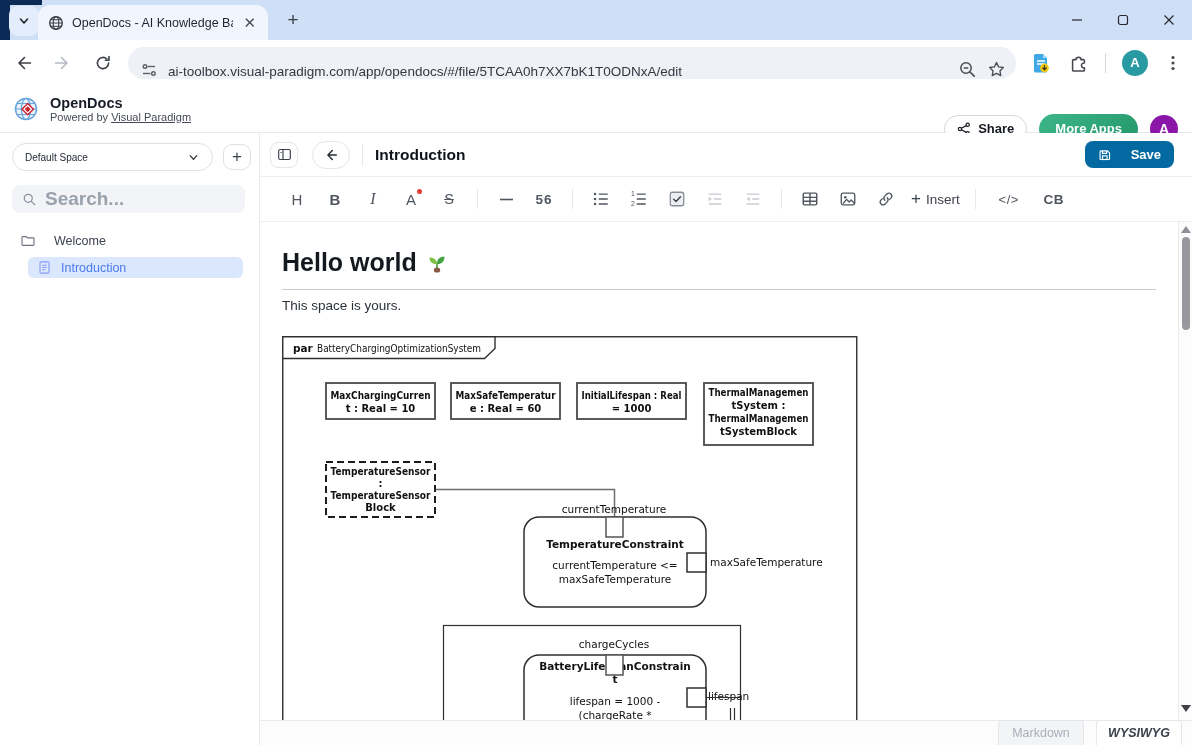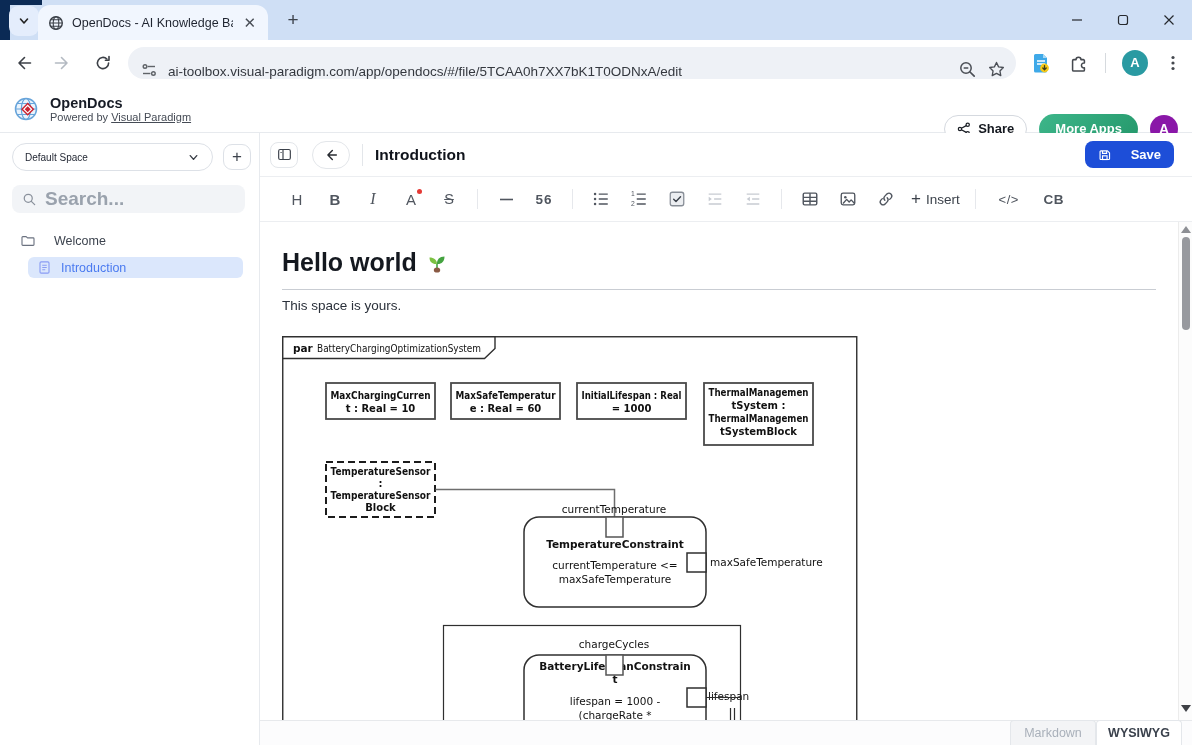--- a/index.html
+++ b/index.html
@@ -52,21 +52,21 @@
   .tree { margin-top:16px; }
   .tree-folder { display:flex; align-items:center; gap:18px; padding:4px 0 4px 20px; font-size:12.5px; color:#3c434e; }
   .tree-page { display:flex; align-items:center; gap:9px; margin:4px 16px 0 28px; padding:3px 0 3px 9px; background:#dbe7fc; border-radius:6px; font-size:12.5px; color:#4a7af0; }
 
   .editor { position:relative; flex:1; height:100%; background:#fff; }
   .ed-topbar { position:absolute; left:0; top:0; width:100%; height:44px; border-bottom:1px solid #eceef1; display:flex; align-items:center; }
   .icon-btn { width:28px; height:26px; border:1px solid #e3e6ea; border-radius:8px; background:#fff; display:flex; align-items:center; justify-content:center; margin-left:10px; }
   .back-btn { width:38px; height:28px; border:1px solid #e3e6ea; border-radius:14px; background:#fff; display:flex; align-items:center; justify-content:center; margin-left:14px; }
   .ed-divider { width:1px; height:22px; background:#e3e6ea; margin-left:12px; }
   .ed-title { font-size:15.5px; font-weight:bold; color:#10141c; margin-left:12px; }
-  .save-btn { margin-left:auto; margin-right:18px; height:27px; padding:0 13px; background:#1d4ed8; border:none; border-radius:8px; color:#fff; font-size:13px; font-weight:bold; display:flex; align-items:center; gap:19px; }
+  .save-btn { margin-left:auto; margin-right:18px; height:27px; padding:0 13px; background:#0369a1; border:none; border-radius:8px; color:#fff; font-size:13px; font-weight:bold; display:flex; align-items:center; gap:19px; }
 
   .fmt-toolbar { position:absolute; left:0; top:44px; width:100%; height:45px; border-bottom:1px solid #eceef1; display:flex; align-items:center; padding-left:18px; }
   .tb { width:30px; height:30px; margin:0 4px; border:none; background:transparent; border-radius:6px; display:flex; align-items:center; justify-content:center; color:#50565f; font-size:15px; font-family:"Liberation Sans",sans-serif; }
   .tb-div { width:1px; height:20px; background:#e6e8ec; margin:0 9px; }
   .tb .glyph-b { font-weight:bold; font-size:15px; }
   .tb .glyph-i { font-style:italic; font-family:"Liberation Serif",serif; font-size:16px; }
   .tb .glyph-s { text-decoration:line-through; font-size:14.5px; }
   .tb .glyph-a { position:relative; font-size:15px; }
   .tb .glyph-a i { position:absolute; top:-2px; right:-6px; width:5px; height:5px; background:#e53935; border-radius:50%; }
   .tb.disabled { color:#c7cbd2; }
@@ -80,24 +80,24 @@
   .doc-p { margin-top:8px; font-size:13.5px; color:#2b313b; }
   .diagram-wrap { margin-top:23px; }
 
   
   .scrollbar { position:absolute; right:0; top:89px; width:14px; height:498px; background:#fcfcfc; border-left:1px solid #ececec; }
   .sb-up { position:absolute; top:4px; left:2px; width:0; height:0; border-left:5px solid transparent; border-right:5px solid transparent; border-bottom:7px solid #8d8f94; }
   .sb-thumb { position:absolute; top:15px; left:3px; width:8px; height:93px; background:#97999e; border-radius:4px; }
   .sb-down { position:absolute; bottom:8px; left:2px; width:0; height:0; border-left:5px solid transparent; border-right:5px solid transparent; border-top:7px solid #3f4146; }
 
   
-  .ed-footer { position:absolute; left:0; bottom:0; width:100%; height:25px; background:#fcfcfd; border-top:1px solid #e7e9ec; display:flex; justify-content:flex-end; align-items:flex-end; padding-right:10px; }
+  .ed-footer { position:absolute; left:0; bottom:0; width:100%; height:25px; background:#fcfcfd; border-top:1px solid #e7e9ec; display:flex; justify-content:flex-end; align-items:flex-end; padding-right:10px;gap:12px; }
   .mode-btn { height:25px; width:86px; font-size:12.5px; display:flex; align-items:center; justify-content:center; border:1px solid #e4e7eb; border-bottom:none; border-radius:4px 4px 0 0; }
   .mode-md { background:#f3f4f6; color:#a9b0ba; }
-  .mode-wy { background:#ffffff; color:#3b424d; font-weight:bold; }
+  .mode-wy { background:#ffffff; color:#3b424d; font-weight:bold;font-style:italic; }
 
   svg { display:block; }
 </style>
 </head>
 <body>
 
 <div class="window">
 
   <div class="tabstrip">
     <div class="frame-corner-v"></div>

